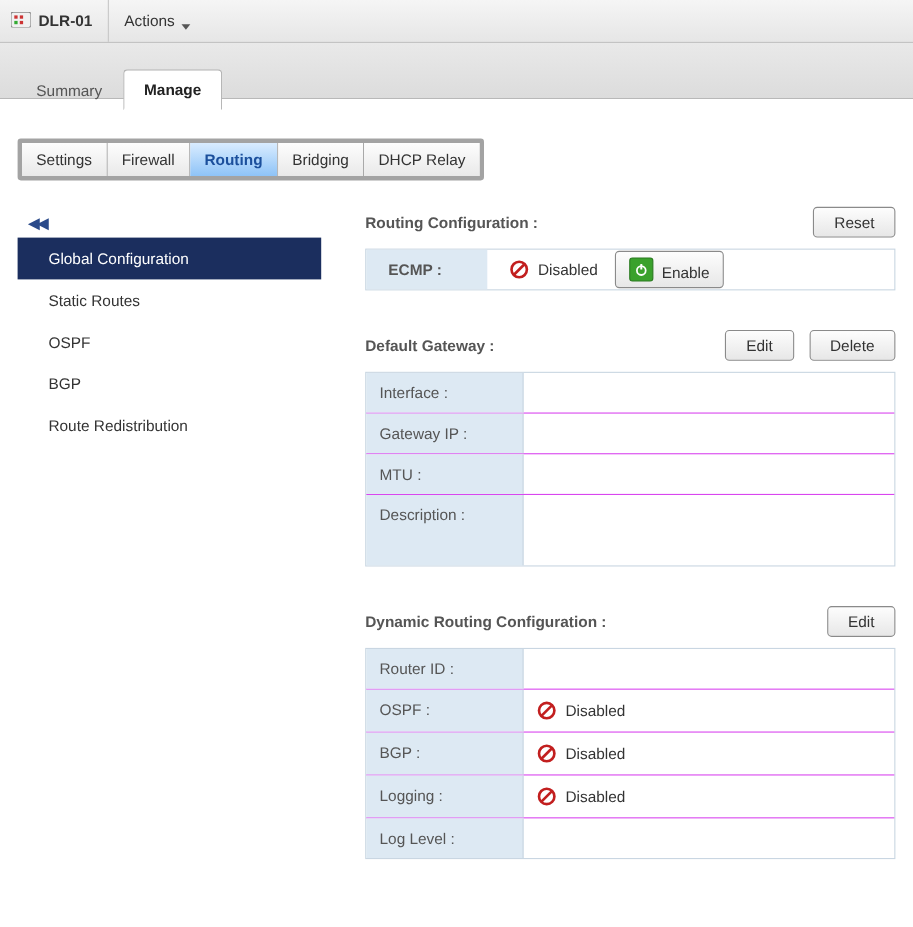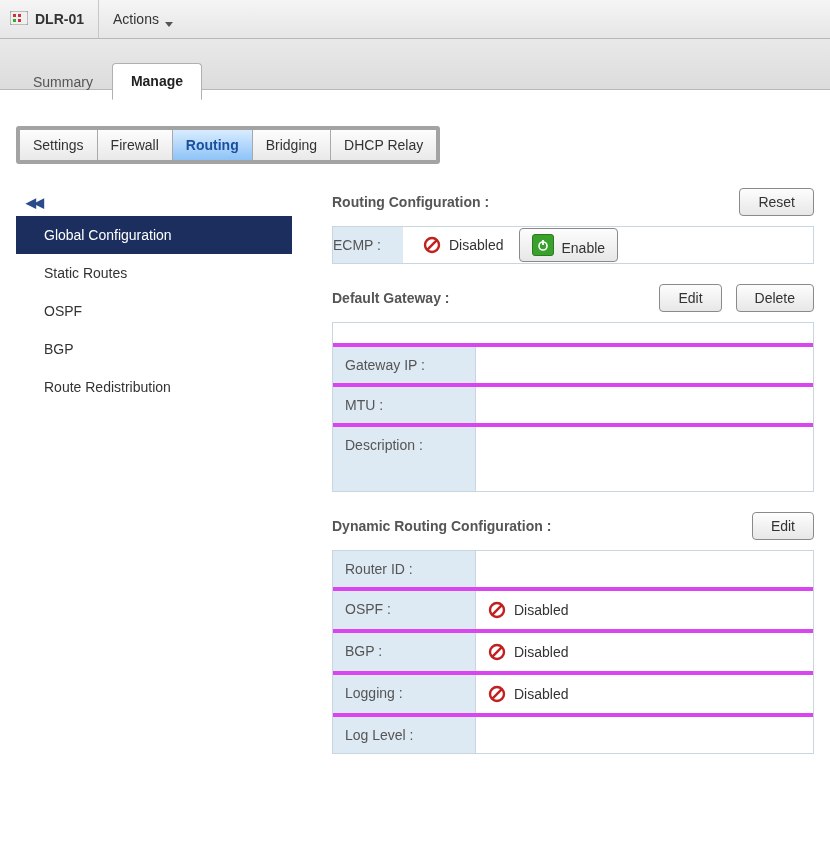--- a/index.html
+++ b/index.html
@@ -27,32 +27,32 @@
 
 .body{display:flex;align-items:flex-start;margin:24px 16px 0 16px}
 .side{width:276px;flex:0 0 276px}
 .side-head{padding:6px 10px;color:#2a4a8a;font-weight:bold;cursor:pointer}
 .side-head span{letter-spacing:-2px;font-size:13px}
 .side-item{padding:11px 10px 11px 28px;color:#333;cursor:pointer}
 .side-item.active{background:#1b2e5e;color:#fff}
 
 .content{flex:1;margin-left:40px}
 
-.section{margin-bottom:20px}
+.section{margin-bottom:36px}
 .section-head{display:flex;align-items:center;margin-bottom:10px}
 .section-title{font-weight:bold;color:#555;flex:1}
 .btn{border:1px solid #8a8a8a;border-radius:4px;background:linear-gradient(#fdfdfd,#e7e7e7);padding:5px 18px;color:#333;cursor:pointer;font-size:14px}
 .btn+.btn{margin-left:14px}
 
 .panel{border:1px solid #c9d6e2;background:#fff}
-.ecmp-label{background:#dde9f3;padding:10px 0;width:70px;color:#555;font-weight:normal}
+.ecmp-label{background:#dde9f3;padding:10px 20px;width:70px;color:#555;font-weight:bold}
 .ecmp-status{display:flex;align-items:center;gap:8px;margin-left:20px;color:#333}
 .enable-btn{border:1px solid #8a8a8a;border-radius:4px;background:linear-gradient(#fdfdfd,#e7e7e7);padding:5px 12px;display:flex;align-items:flex-end;gap:7px;margin-left:16px;cursor:pointer}
 
-.kv-row{display:flex;border-top:4px solid #d946ef}
+.kv-row{display:flex;border-top:1px solid #d946ef}
 .kv-row:first-child{border-top:none}
 .kv-key{background:#dde9f3;width:118px;padding:10px 12px;color:#555;font-weight:normal;border-right:1px solid #c9d6e2}
 .kv-val{flex:1;padding:10px 12px;display:flex;align-items:center;gap:8px}
 .kv-row.tall .kv-key,.kv-row.tall .kv-val{height:44px}
 
 .disabled-icon{display:inline-flex}
 
 .power-icon{width:20px;height:20px;background:#3aa12c;border:1px solid #2a7a20;border-radius:3px;display:flex;align-items:center;justify-content:center}
 </style>
 </head>
@@ -139,20 +139,21 @@
     </div>
 
     <div class="section">
       <div class="section-head">
         <div class="section-title">Default Gateway :</div>
         <button class="btn">Edit</button>
         <button class="btn">Delete</button>
       </div>
       <div class="panel">
         <div class="kv-row">
+          <div class="kv-key">Interface :</div>
           <div class="kv-val"></div>
         </div>
         <div class="kv-row">
           <div class="kv-key">Gateway IP :</div>
           <div class="kv-val"></div>
         </div>
         <div class="kv-row">
           <div class="kv-key">MTU :</div>
           <div class="kv-val"></div>
         </div>

